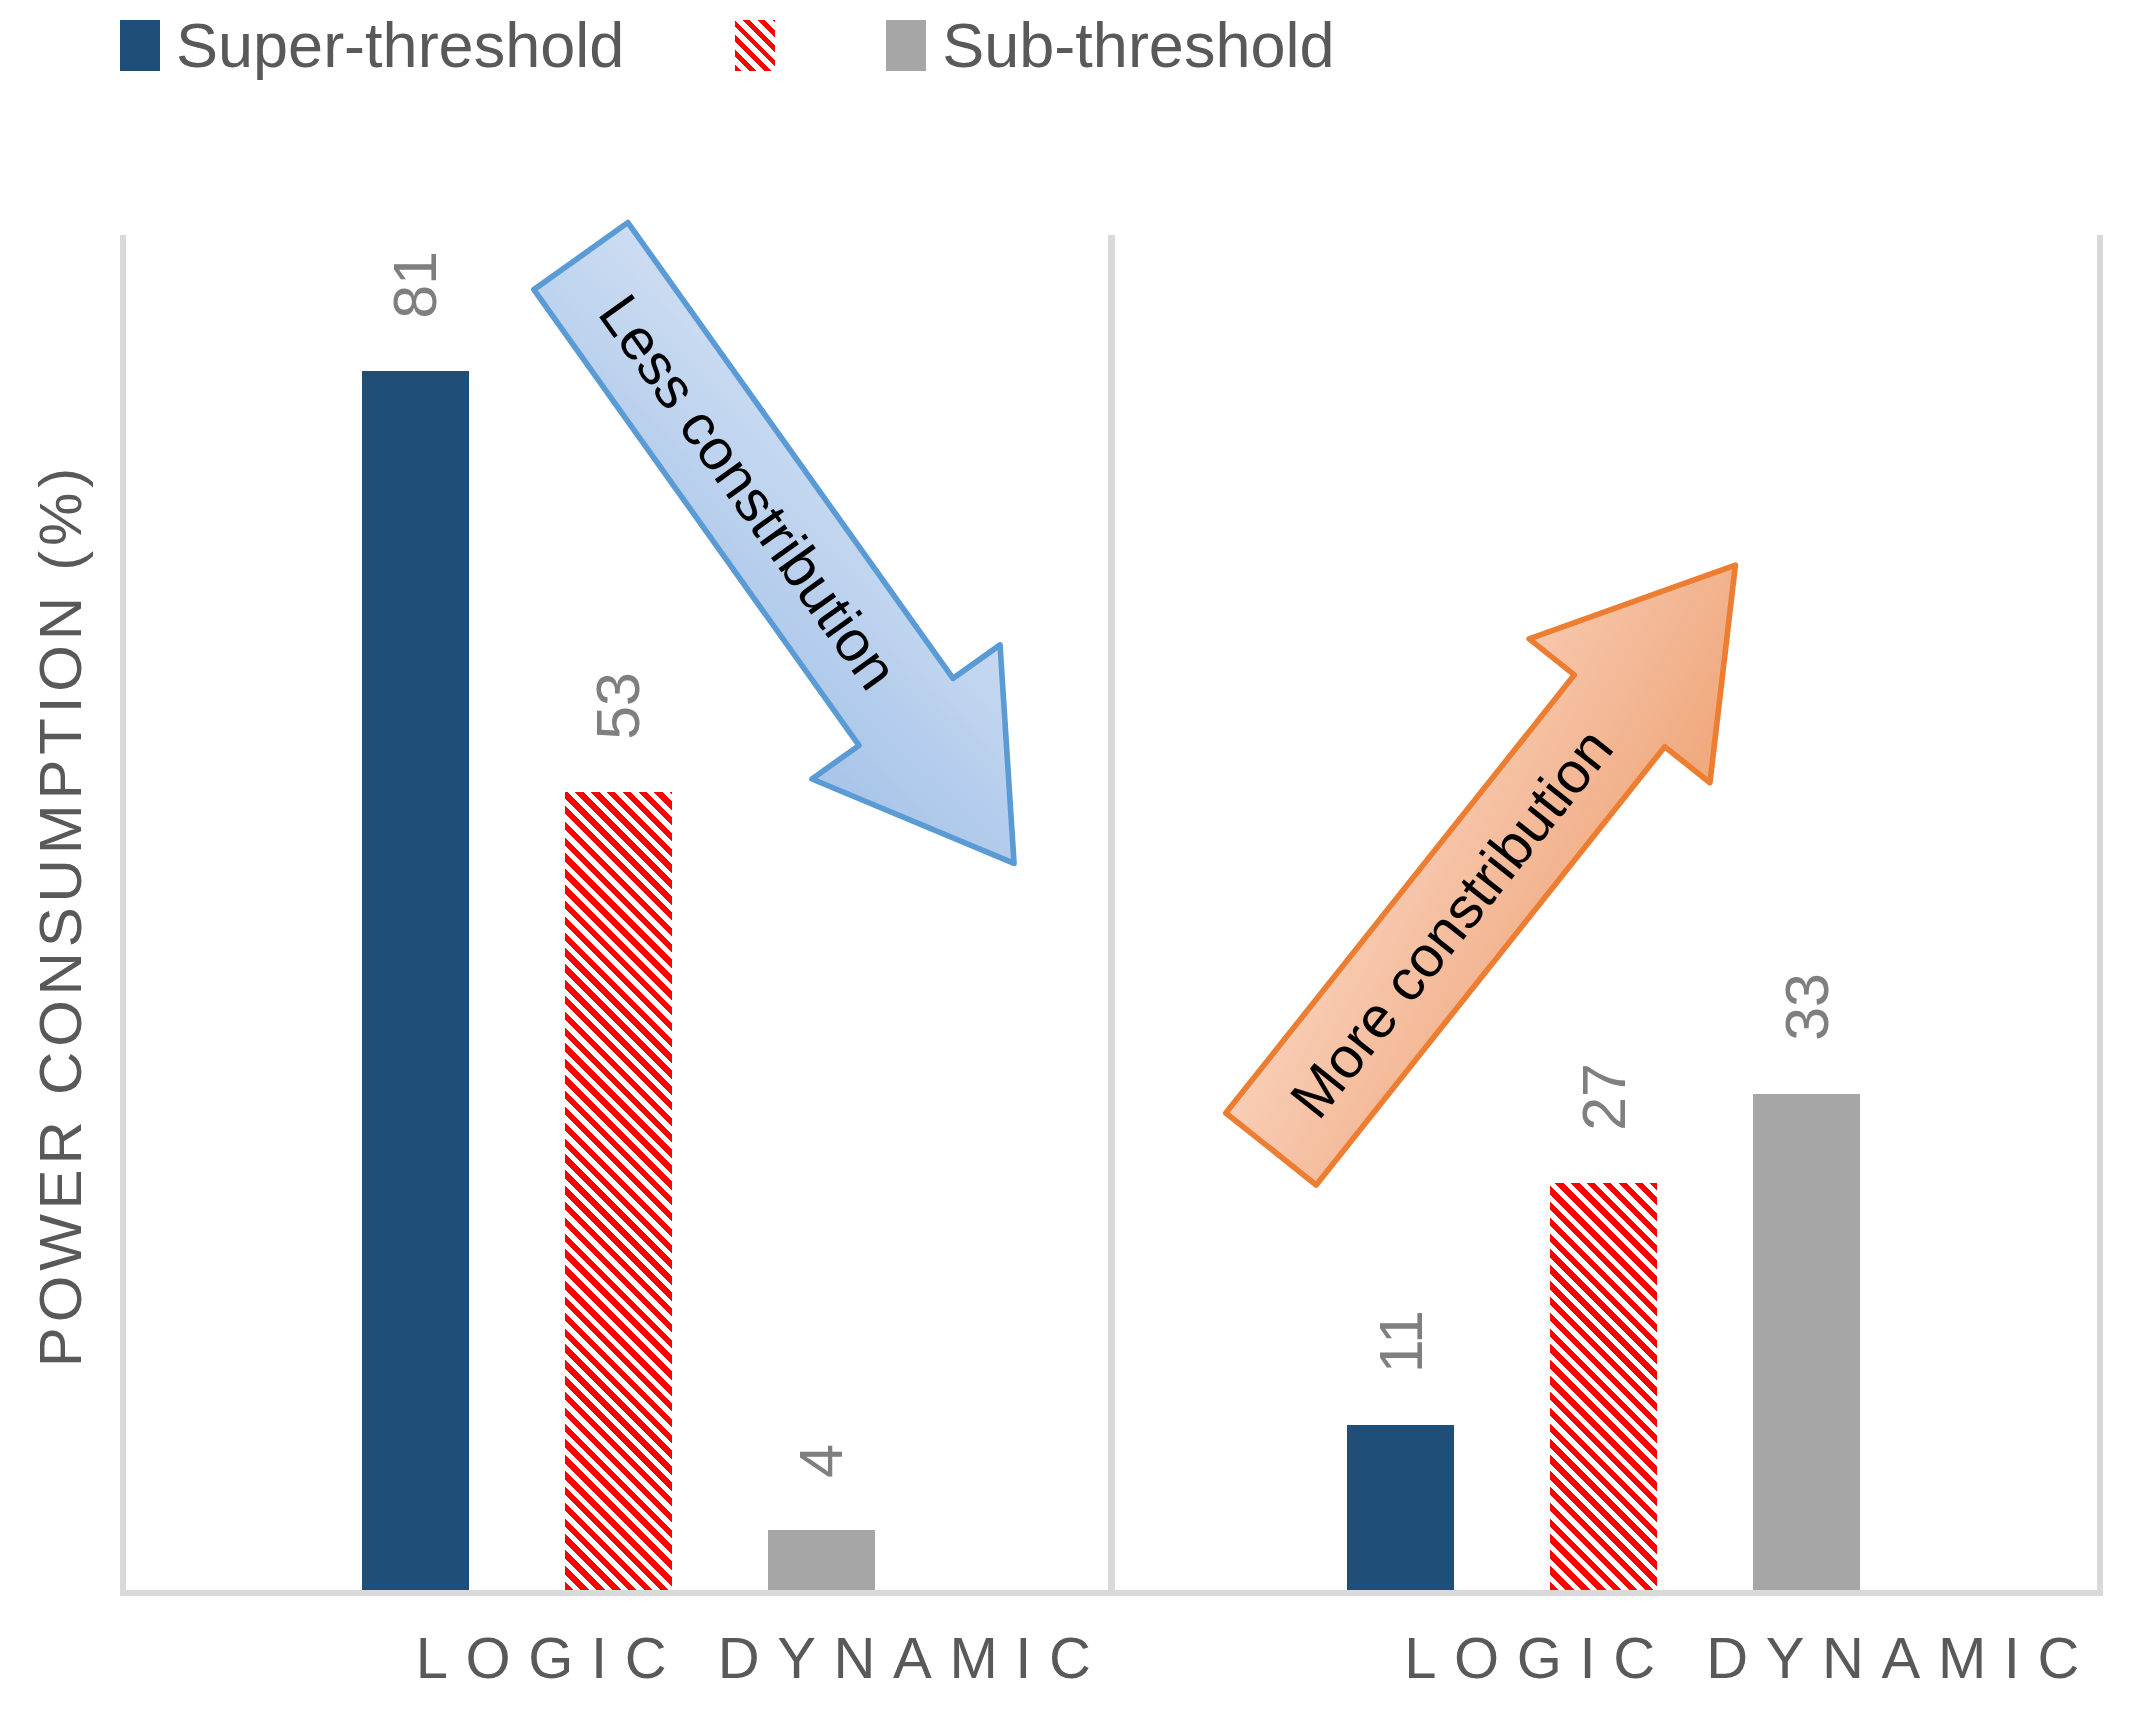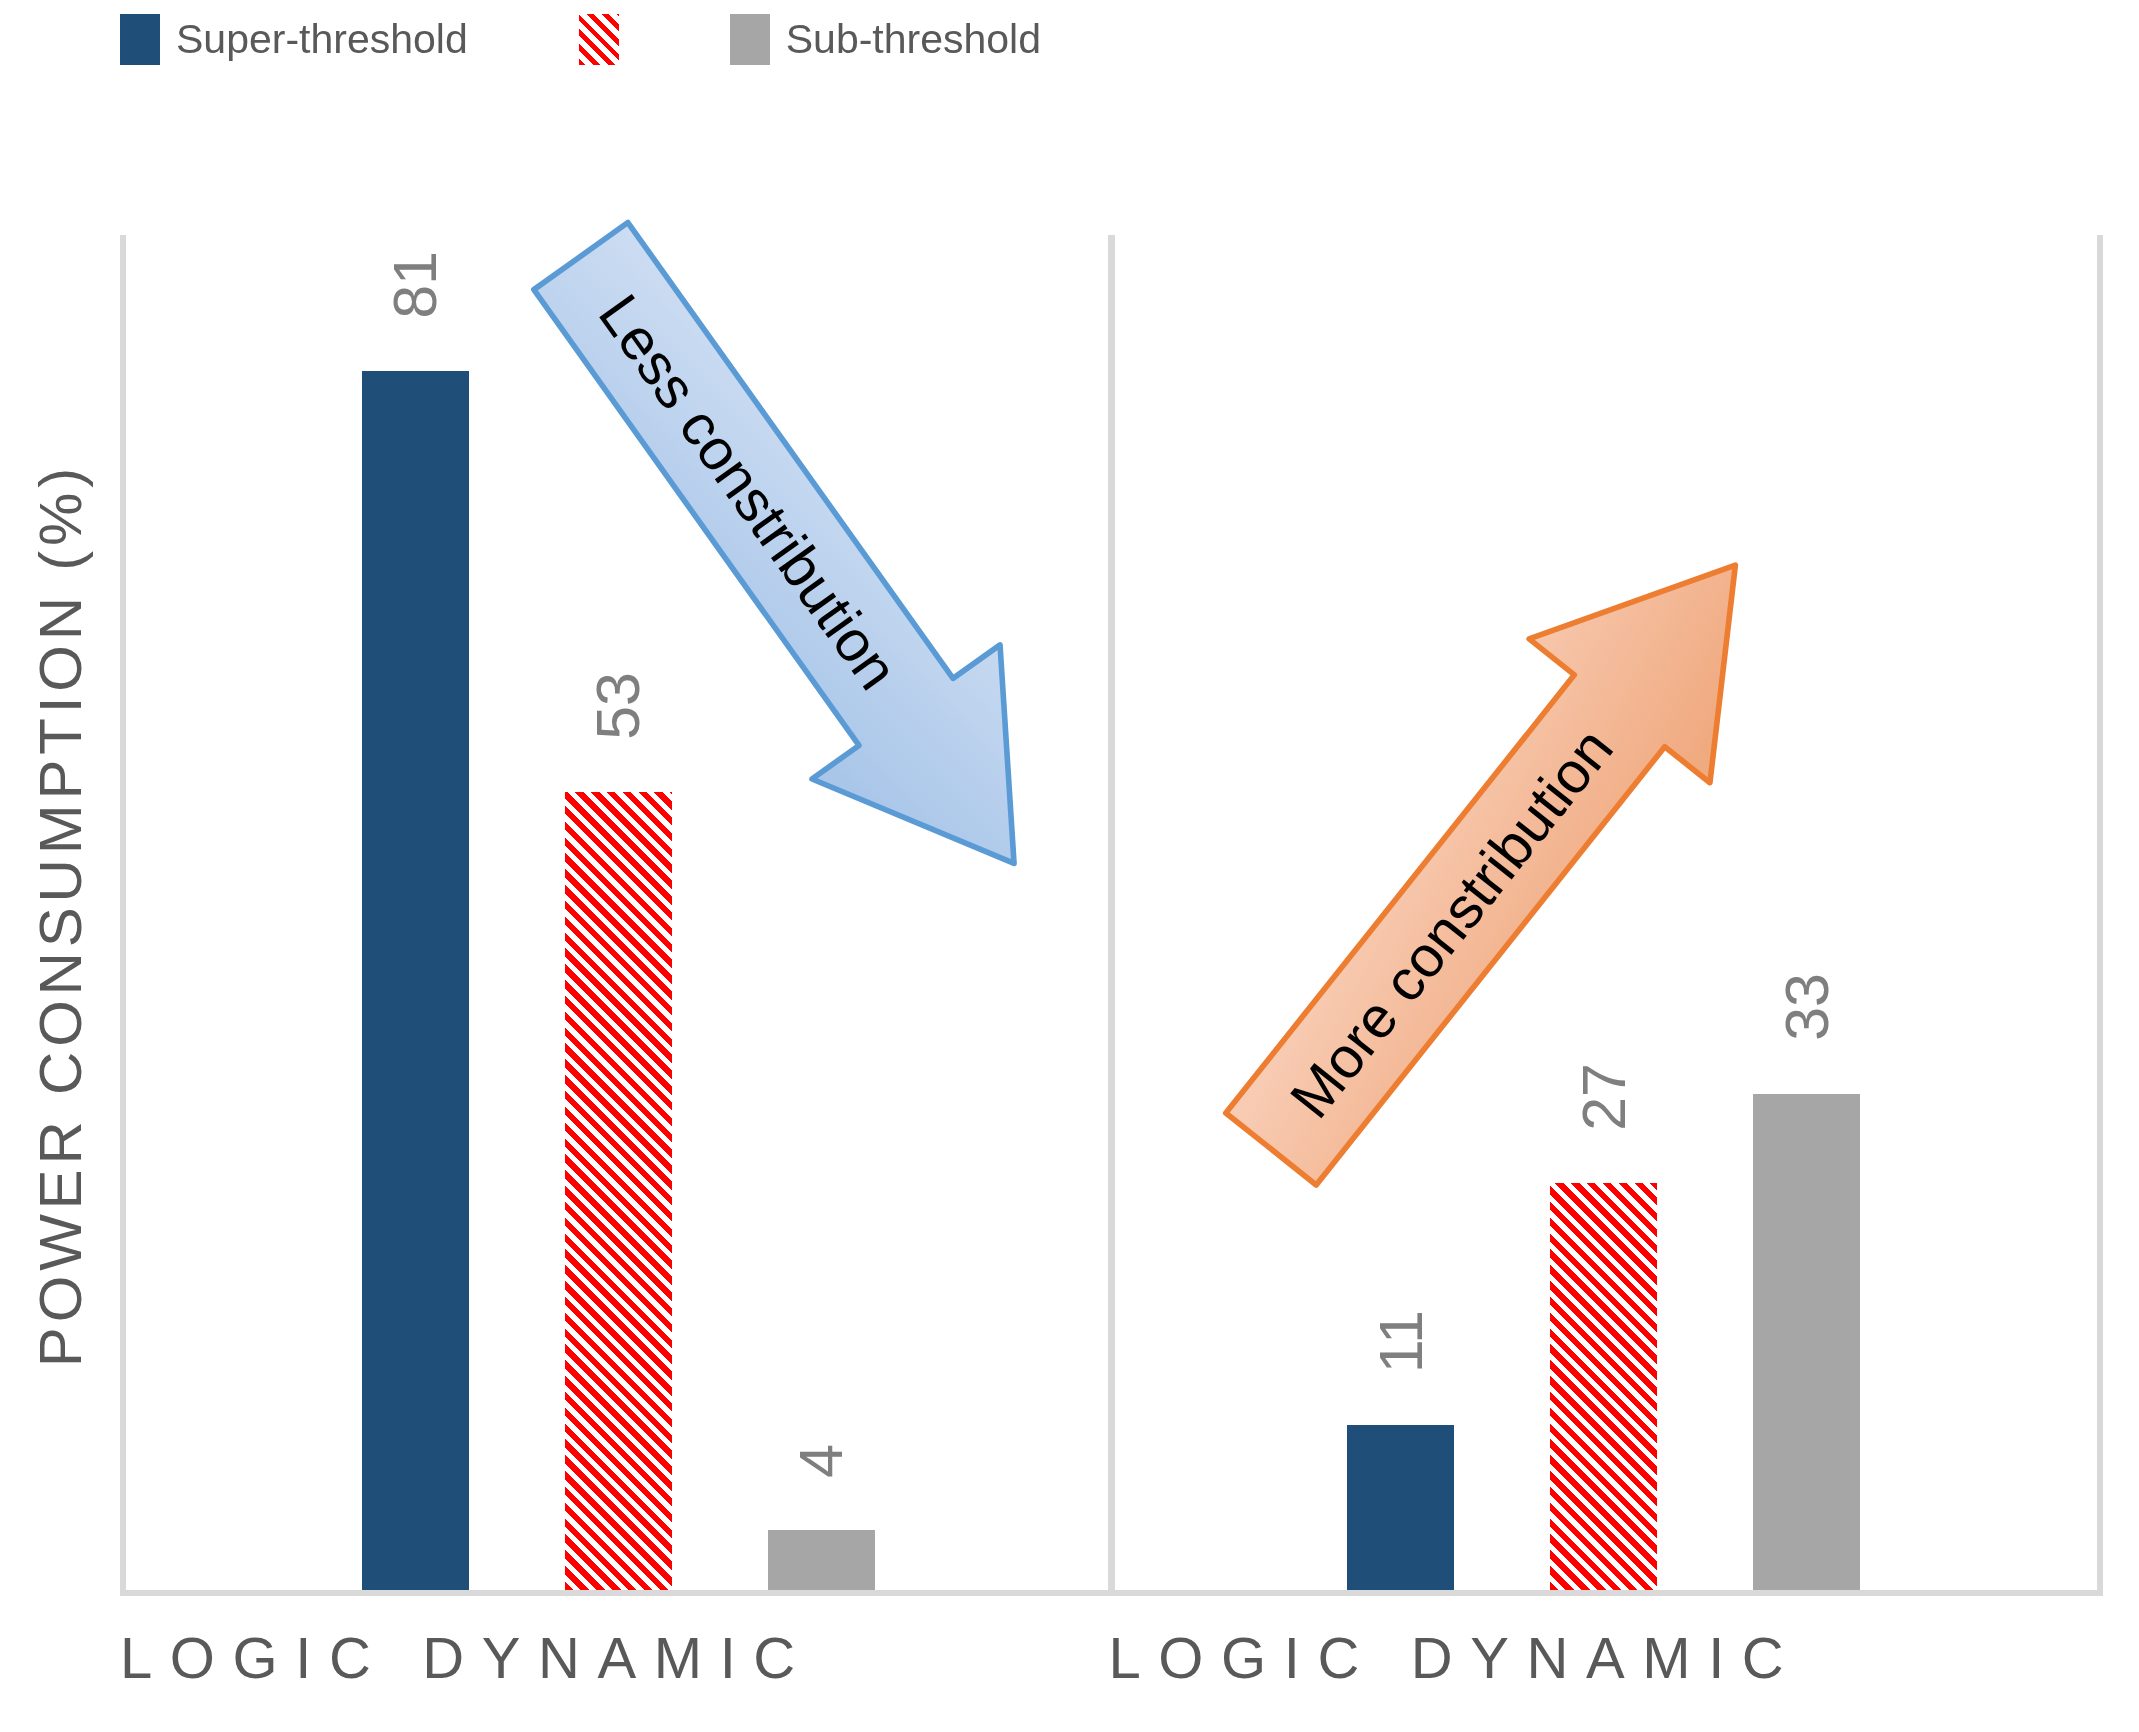--- a/index.html
+++ b/index.html
@@ -7,21 +7,21 @@
   #page{position:relative;width:2140px;height:1732px;background:#fff;overflow:hidden;
         font-family:"Liberation Sans",sans-serif;}
 
   
   .legend{position:absolute;left:120px;top:14.4px;display:flex;gap:111px;align-items:center;}
   .legend-item{display:flex;align-items:center;gap:16px;}
   .swatch{width:40px;height:51px;display:inline-block;}
   .sw-super{background:#1F4E79;}
   .sw-near{background:repeating-linear-gradient(45deg,#FF0000 0 4.8px,#ffffff 4.8px 10.4px);}
   .sw-sub{background:#A6A6A6;}
-  .legend-label{font-size:41px;color:#595959;line-height:1;white-space:nowrap;}
+  .legend-label{font-size:63px;color:#595959;line-height:1;white-space:nowrap;}
 
   
   .y-title{position:absolute;left:0;top:235px;width:120px;height:1361px;
            display:flex;align-items:center;justify-content:center;}
   .y-title span{writing-mode:vertical-rl;transform:rotate(180deg);
                 font-size:60px;letter-spacing:4.8px;color:#595959;white-space:nowrap;}
 
   
   .plot{position:absolute;left:120px;top:235px;width:1971px;height:1355px;
         border-left:6.4px solid #D9D9D9;border-right:6.4px solid #D9D9D9;border-bottom:6.4px solid #D9D9D9;}
@@ -33,21 +33,21 @@
   .bar{position:absolute;bottom:0;left:0;width:100%;}
   .bar-super{background:#1F4E79;}
   .bar-near{background:repeating-linear-gradient(45deg,#FF0000 0 6px,#ffffff 6px 11.2px);}
   .bar-sub{background:#A6A6A6;}
   .bar-label{position:absolute;left:50%;writing-mode:vertical-rl;
              transform:translateX(-50%) rotate(180deg);
              font-size:61px;color:#7F7F7F;line-height:1;white-space:nowrap;}
 
   
   .cat-row{position:absolute;left:120px;top:1624px;width:1977px;display:flex;}
-  .cat{width:50%;text-align:left;font-size:58px;letter-spacing:17.6px;color:#595959;white-space:nowrap;}
+  .cat{width:50%;text-align:right;font-size:58px;letter-spacing:17.6px;color:#595959;white-space:nowrap;}
 
   
   .arrow{position:absolute;width:754px;height:241px;transform-origin:0 50%;}
   .arrow svg{position:absolute;left:0;top:0;overflow:visible;}
   .arrow-text{position:absolute;left:16px;top:0;width:553px;height:241px;
               display:flex;align-items:center;justify-content:center;
               font-size:58px;color:#000;white-space:nowrap;}
   .arrow-blue{left:579px;top:133px;transform:rotate(54.5deg);}
   .arrow-orange{left:1269px;top:1031px;transform:rotate(-51.5deg);}
 </style>

